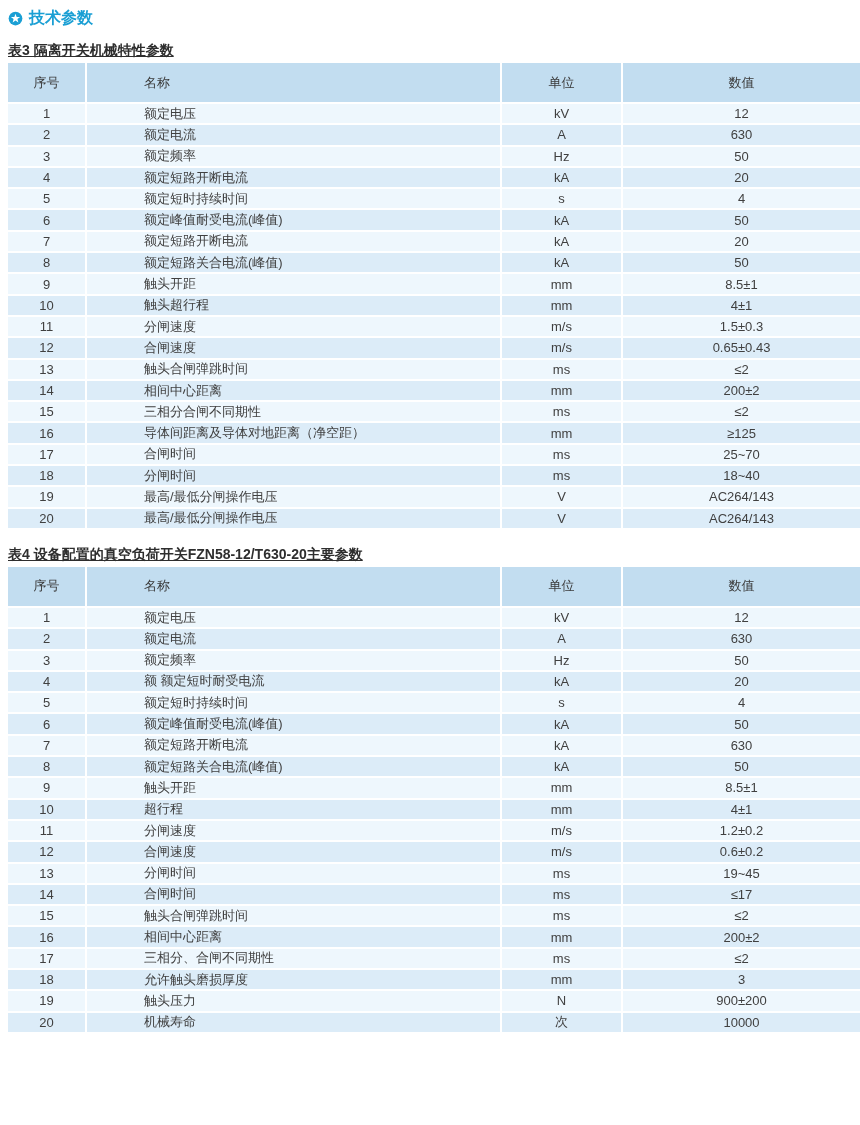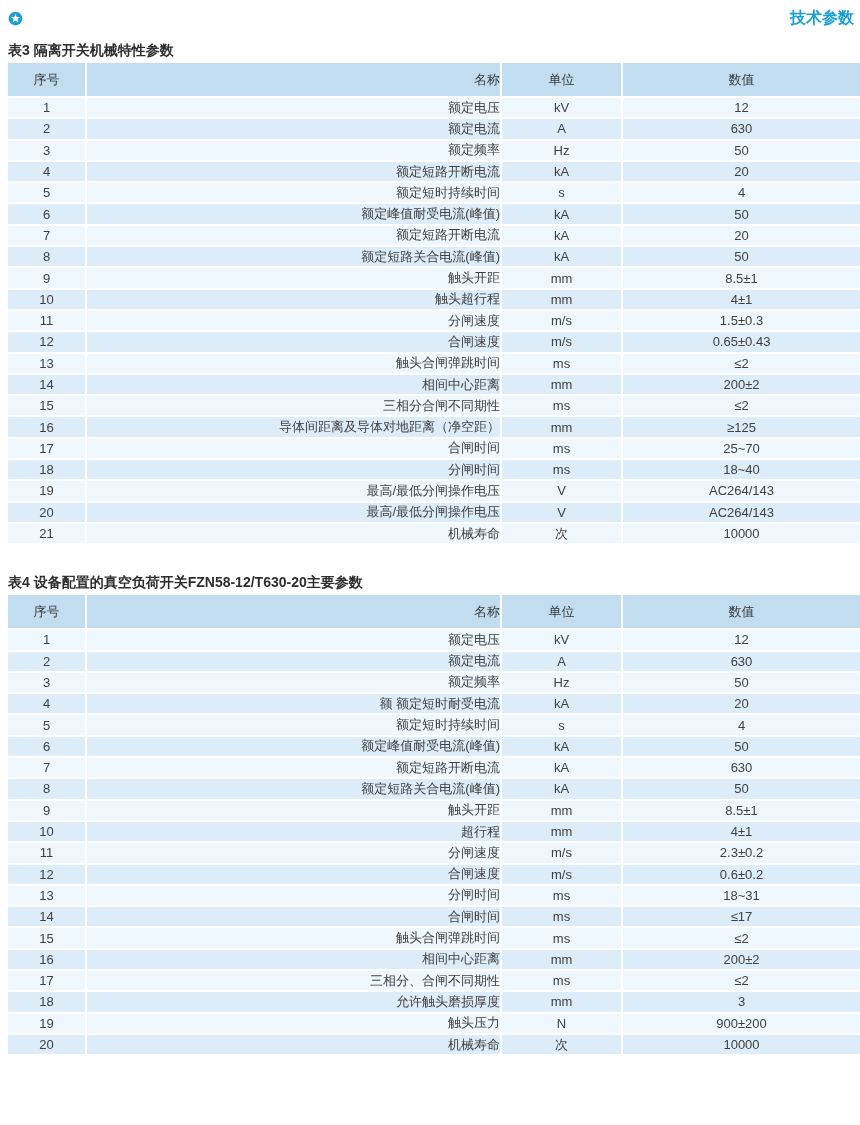--- a/index.html
+++ b/index.html
@@ -14,67 +14,67 @@
     overflow: hidden;
   }
   .page-title {
     display: flex;
     align-items: center;
     gap: 6px;
     color: #1a9fd4;
     font-size: 16px;
     font-weight: bold;
     margin: 0 0 13px 0;
-    justify-content: space-between;
   }
   .page-title .icon { width: 15px; height: 15px; display: inline-block; }
   .page-title .icon svg { display: block; width: 100%; height: 100%; }
 
   .tbl-caption {
     font-size: 14px;
     font-weight: 600;
     color: #2e2e2e;
     margin: 0 0 3px 0;
     line-height: 16px;
-  }
-  .caption-2 { margin-top: 29px; }
+    text-decoration: underline;
+  }
+  .caption-2 { margin-top: 16px; }
 
   table.spec {
     border-collapse: separate;
     border-spacing: 2px;
     width: 848px;
     table-layout: fixed;
     margin-left: -2px; 
   }
   table.spec col.c0 { width: 77px; }
   table.spec col.c1 { width: 413px; }
   table.spec col.c2 { width: 119px; }
   table.spec col.c3 { width: 237px; }
 
   table.spec th {
     background: #c2ddf0;
     color: #3a3a3a;
     font-size: 13px;
     font-weight: normal;
-    height: 33px;
+    height: 39px;
     padding: 0;
   }
   table.spec td {
     font-size: 13px;
     color: #404040;
     height: 19.3px;
     padding: 0;
     overflow: hidden;
     white-space: nowrap;
   }
   table.spec tr.r-light td { background: #eef7fd; }
   table.spec tr.r-dark  td { background: #dcecf8; }
 
   .col-center { text-align: center; }
-  .col-name   { text-align: right; padding-left: 57px !important; }
+  .col-name   { text-align: left; padding-left: 57px !important; }
 </style>
 </head>
 <body>
 
 <div class="page-title">
   <span class="icon">
     <svg viewBox="0 0 24 24" xmlns="http://www.w3.org/2000/svg">
       <circle cx="12" cy="12" r="11" fill="#1a9fd4"></circle>
       <path fill="#ffffff" d="M12 4.2 L13.88 9.41 L19.42 9.59 L15.04 12.99 L16.59 18.31 L12 15.2 L7.41 18.31 L8.96 12.99 L4.58 9.59 L10.12 9.41 Z"></path>
     </svg>
@@ -213,26 +213,20 @@
           <td class="col-name">最高/最低分闸操作电压</td>
           <td class="col-center">V</td>
           <td class="col-center">AC264/143</td>
         </tr>
         <tr class="r-dark">
           <td class="col-center">20</td>
           <td class="col-name">最高/最低分闸操作电压</td>
           <td class="col-center">V</td>
           <td class="col-center">AC264/143</td>
         </tr>
-        <tr class="r-light">
-          <td class="col-center">21</td>
-          <td class="col-name">机械寿命</td>
-          <td class="col-center">次</td>
-          <td class="col-center">10000</td>
-        </tr>
       </tbody>
     </table>
 </section>
 
 <section>
   <p class="tbl-caption caption-2">表4 设备配置的真空负荷开关FZN58-12/T630-20主要参数</p>
   <table class="spec">
     <colgroup>
         <col class="c0">
         <col class="c1">
@@ -305,33 +299,33 @@
         <tr class="r-dark">
           <td class="col-center">10</td>
           <td class="col-name">超行程</td>
           <td class="col-center">mm</td>
           <td class="col-center">4±1</td>
         </tr>
         <tr class="r-light">
           <td class="col-center">11</td>
           <td class="col-name">分闸速度</td>
           <td class="col-center">m/s</td>
-          <td class="col-center">2.3±0.2</td>
+          <td class="col-center">1.2±0.2</td>
         </tr>
         <tr class="r-dark">
           <td class="col-center">12</td>
           <td class="col-name">合闸速度</td>
           <td class="col-center">m/s</td>
           <td class="col-center">0.6±0.2</td>
         </tr>
         <tr class="r-light">
           <td class="col-center">13</td>
           <td class="col-name">分闸时间</td>
           <td class="col-center">ms</td>
-          <td class="col-center">18~31</td>
+          <td class="col-center">19~45</td>
         </tr>
         <tr class="r-dark">
           <td class="col-center">14</td>
           <td class="col-name">合闸时间</td>
           <td class="col-center">ms</td>
           <td class="col-center">≤17</td>
         </tr>
         <tr class="r-light">
           <td class="col-center">15</td>
           <td class="col-name">触头合闸弹跳时间</td>

